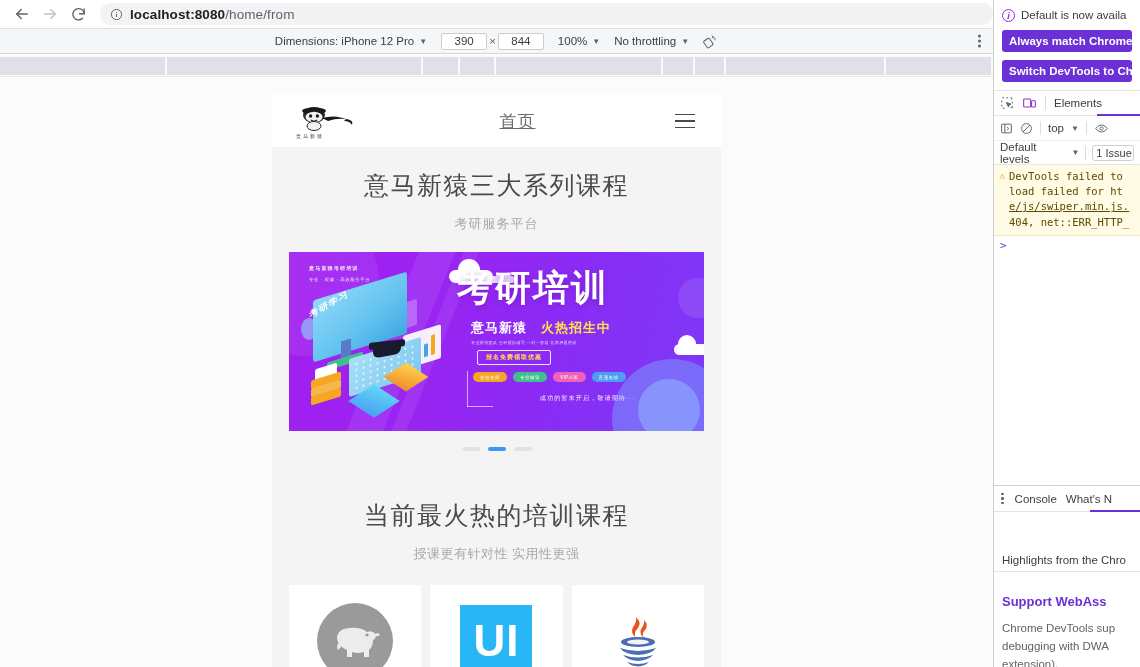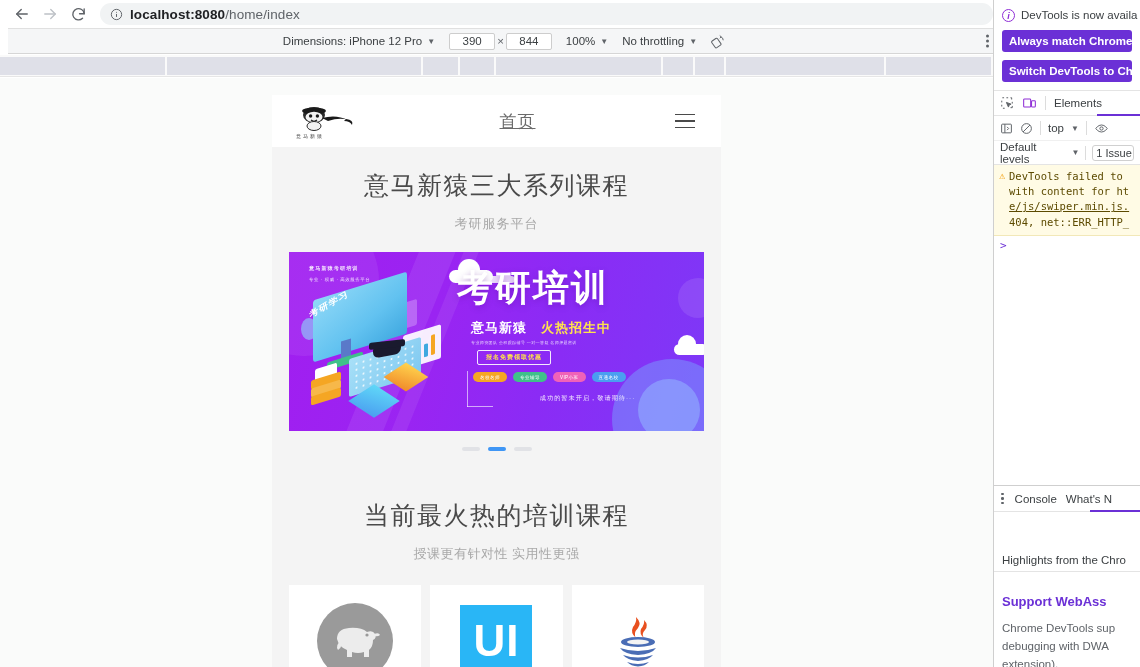--- a/index.html
+++ b/index.html
@@ -26,21 +26,21 @@
     border-radius: 11px; display: flex; align-items: center;
     padding: 0 10px; max-width: 950px;
   }
   .omnibox-icon { color: #5f6368; display: flex; align-items: center; margin-right: 7px; }
   .omnibox-url { font-size: 13.5px; color: #202124; white-space: nowrap; letter-spacing: .1px; }
   .omnibox-url .host { color: #202124; font-weight: bold; }
   .omnibox-url .path { color: #5f6368; }
 
   
   .device-toolbar {
-    position: absolute; top: 28px; left: 8px; width: 993px; height: 26px;
+    position: absolute; top: 28px; left: 0; width: 993px; height: 26px;
     background: #f5f6f7; border-top: 1px solid #e0e0e0;
     border-bottom: 1px solid #d6d6d6;
     display: flex; align-items: center; justify-content: center;
     font-size: 11.5px; color: #3c4043;
   }
   .dt-group { display: flex; align-items: center; gap: 5px; }
   .dt-label { white-space: nowrap; }
   .caret { font-size: 8px; color: #5f6368; }
   .dim-input {
     width: 46px; height: 17px; border: 1px solid #cdcdcd; background: #fff;
@@ -371,21 +371,21 @@
       </span>
     </div>
     <div class="omnibox">
       <span class="omnibox-icon">
         <svg width="13" height="13" viewBox="0 0 24 24" fill="none" stroke="currentColor" stroke-width="1.8">
             <circle cx="12" cy="12" r="9.5"></circle>
             <line x1="12" y1="11" x2="12" y2="16.5"></line>
             <circle cx="12" cy="7.8" r="1" fill="currentColor" stroke="none"></circle>
           </svg>
       </span>
-      <span class="omnibox-url"><span class="host">localhost:8080</span><span class="path">/home/index</span></span>
+      <span class="omnibox-url"><span class="host">localhost:8080</span><span class="path">/home/from</span></span>
     </div>
   </div>
 
   <div class="device-toolbar">
     <div class="dt-group">
       <span class="dt-label">Dimensions: iPhone 12 Pro</span>
       <span class="caret">▼</span>
     </div>
     <div class="dt-sep"></div>
     <input class="dim-input" readonly="" value="390" style="">
@@ -570,21 +570,21 @@
         </div>
       </div>
 
     </div>
   </div>
 
   <div class="devtools">
     <div class="dt-notice">
       <div class="dt-notice-head">
         <span class="info-circle">i</span>
-        <span class="dt-notice-text">DevTools is now availa</span>
+        <span class="dt-notice-text">Default is now availa</span>
       </div>
       <div class="dt-btn">Always match Chrome's l</div>
       <div class="dt-btn">Switch DevTools to Chine</div>
     </div>
 
     <div class="dt-tabbar">
       <span class="dt-icon">
         <svg width="14" height="14" viewBox="0 0 24 24" fill="none" stroke="currentColor" stroke-width="1.7">
             <path d="M4 3h3M11 3h3M18 3h2v3M21 10v3M21 17v3h-3" stroke-dasharray="0"></path>
             <path d="M3 8v3M3 15v3M8 21H5"></path>
@@ -632,21 +632,21 @@
       <span class="dt-tab">Default levels</span>
       <span class="caret">▼</span>
       <span class="dt-vsep"></span>
       <span class="issue-chip">1 Issue</span>
     </div>
 
     <div class="console-msg">
       <span class="warn-tri">⚠</span>
       <span>
         <span>DevTools failed to</span><br>
-        <span>with content for ht</span><br>
+        <span>load failed for ht</span><br>
         <u>e/js/swiper.min.js.</u><br>
         <span>404, net::ERR_HTTP_</span>
       </span>
     </div>
     <div class="console-prompt">&gt;</div>
 
     <div class="drawer">
       <div class="drawer-tabs">
         <span class="drawer-kebab">
           <i></i>

